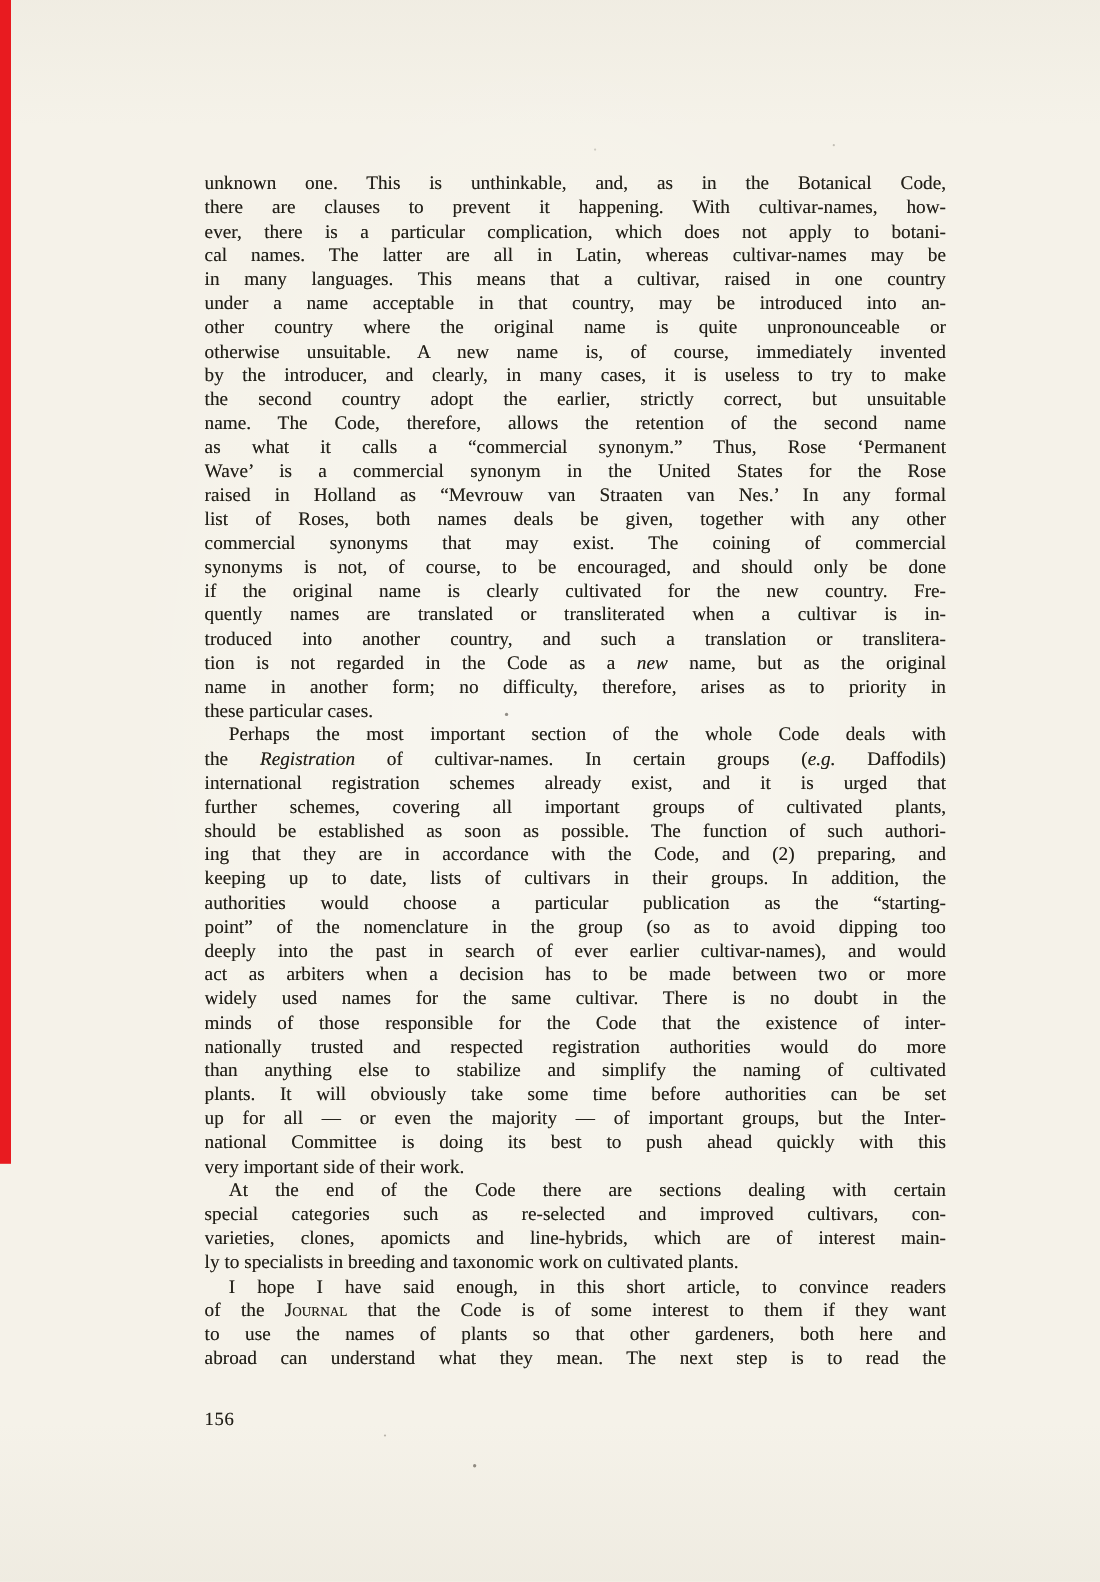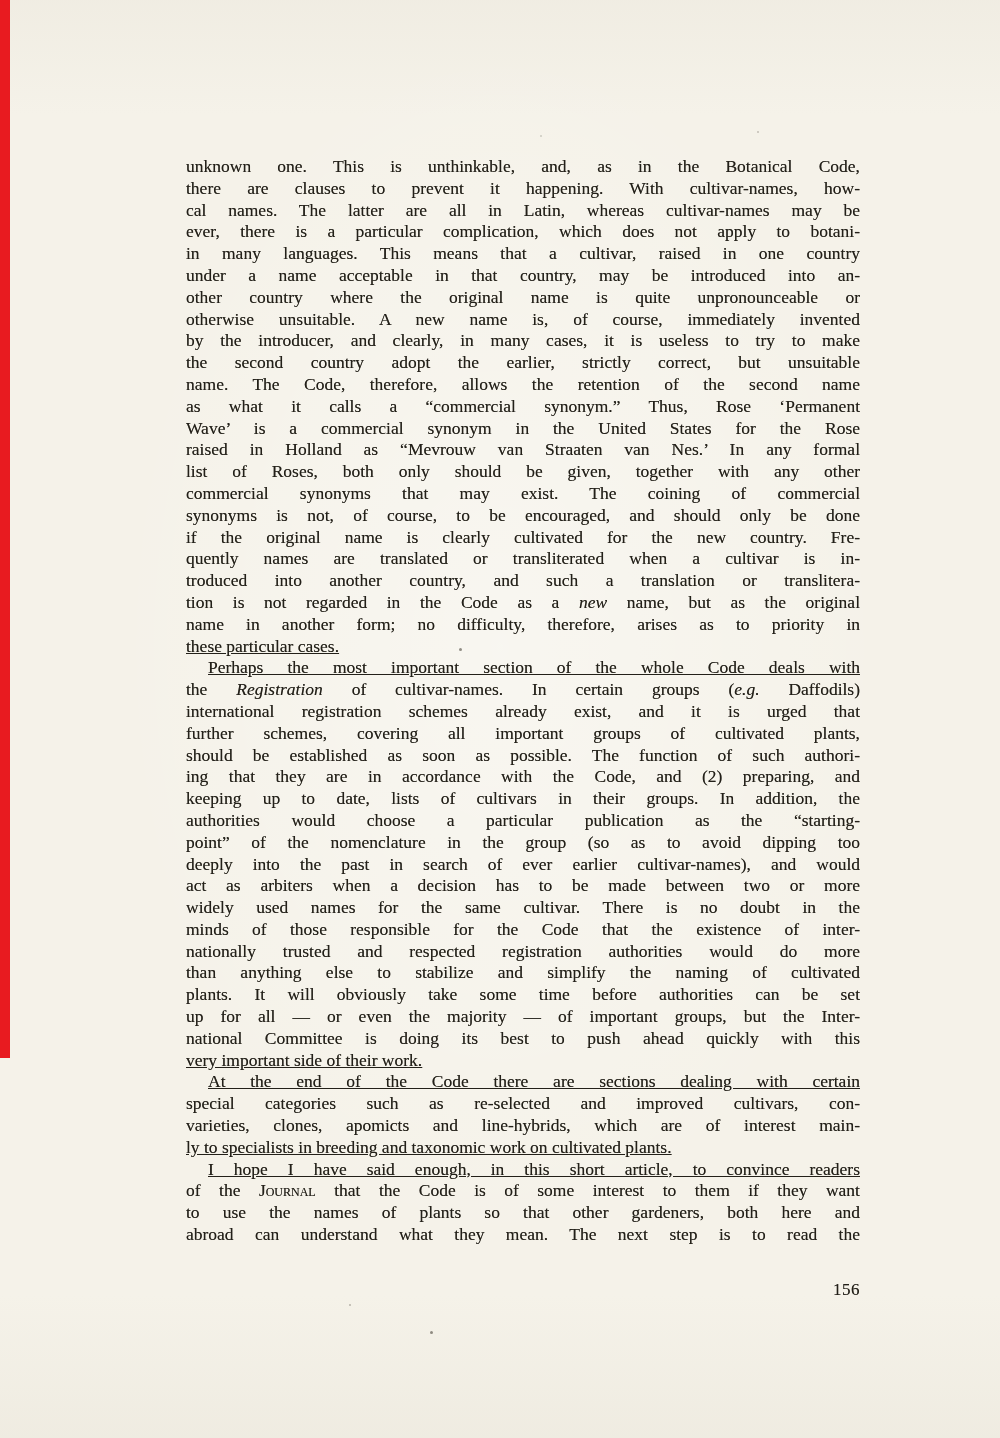--- a/index.html
+++ b/index.html
@@ -40,37 +40,35 @@
   }
   .line {
     height: 21.8px;
     line-height: 21.8px;
     overflow: hidden;
     text-align: justify;
     text-align-last: justify;
   }
   .line.unjustified {
     text-align-last: left;
-    text-decoration: underline;
   }
   .line.indent {
     text-indent: 22px;
-    text-decoration: underline;
   }
   .sc {
     font-variant: small-caps;
   }
   i {
   }
   .page-number {
     position: absolute;
     left: 186px;
     top: 1280px;
     width: 674px;
-    text-align: right;
+    text-align: left;
     font-size: 17px;
     letter-spacing: 0.5px;
     text-shadow: 0 0 0.4px rgba(35,32,25,0.55);
   }
   .speck {
     position: absolute;
     background: rgba(60,55,45,0.55);
     border-radius: 50%;
   }
   .speck.s1 { left: 459px; top: 648px;  width: 3px; height: 3px; }
@@ -81,33 +79,33 @@
 </style>
 </head>
 <body>
 
 <div class="page">
   <div class="red-stripe"></div>
 
   <div class="text-block" id="text-block">
       <div class="line">unknown one. This is unthinkable, and, as in the Botanical Code,</div>
       <div class="line">there are clauses to prevent it happening. With cultivar-names, how-</div>
+      <div class="line">ever, there is a particular complication, which does not apply to botani-</div>
       <div class="line">cal names. The latter are all in Latin, whereas cultivar-names may be</div>
-      <div class="line">ever, there is a particular complication, which does not apply to botani-</div>
       <div class="line">in many languages. This means that a cultivar, raised in one country</div>
       <div class="line">under a name acceptable in that country, may be introduced into an-</div>
       <div class="line">other country where the original name is quite unpronounceable or</div>
       <div class="line">otherwise unsuitable. A new name is, of course, immediately invented</div>
       <div class="line">by the introducer, and clearly, in many cases, it is useless to try to make</div>
       <div class="line">the second country adopt the earlier, strictly correct, but unsuitable</div>
       <div class="line">name. The Code, therefore, allows the retention of the second name</div>
       <div class="line">as what it calls a “commercial synonym.” Thus, Rose ‘Permanent</div>
       <div class="line">Wave’ is a commercial synonym in the United States for the Rose</div>
       <div class="line">raised in Holland as “Mevrouw van Straaten van Nes.’ In any formal</div>
-      <div class="line">list of Roses, both only should be given, together with any other</div>
+      <div class="line">list of Roses, both names deals be given, together with any other</div>
       <div class="line">commercial synonyms that may exist. The coining of commercial</div>
       <div class="line">synonyms is not, of course, to be encouraged, and should only be done</div>
       <div class="line">if the original name is clearly cultivated for the new country. Fre-</div>
       <div class="line">quently names are translated or transliterated when a cultivar is in-</div>
       <div class="line">troduced into another country, and such a translation or translitera-</div>
       <div class="line">tion is not regarded in the Code as a <i>new</i> name, but as the original</div>
       <div class="line">name in another form; no difficulty, therefore, arises as to priority in</div>
       <div class="line unjustified">these particular cases.</div>
       <div class="line indent">Perhaps the most important section of the whole Code deals with</div>
       <div class="line">the <i>Registration</i> of cultivar-names. In certain groups (<i>e.g.</i> Daffodils)</div>

